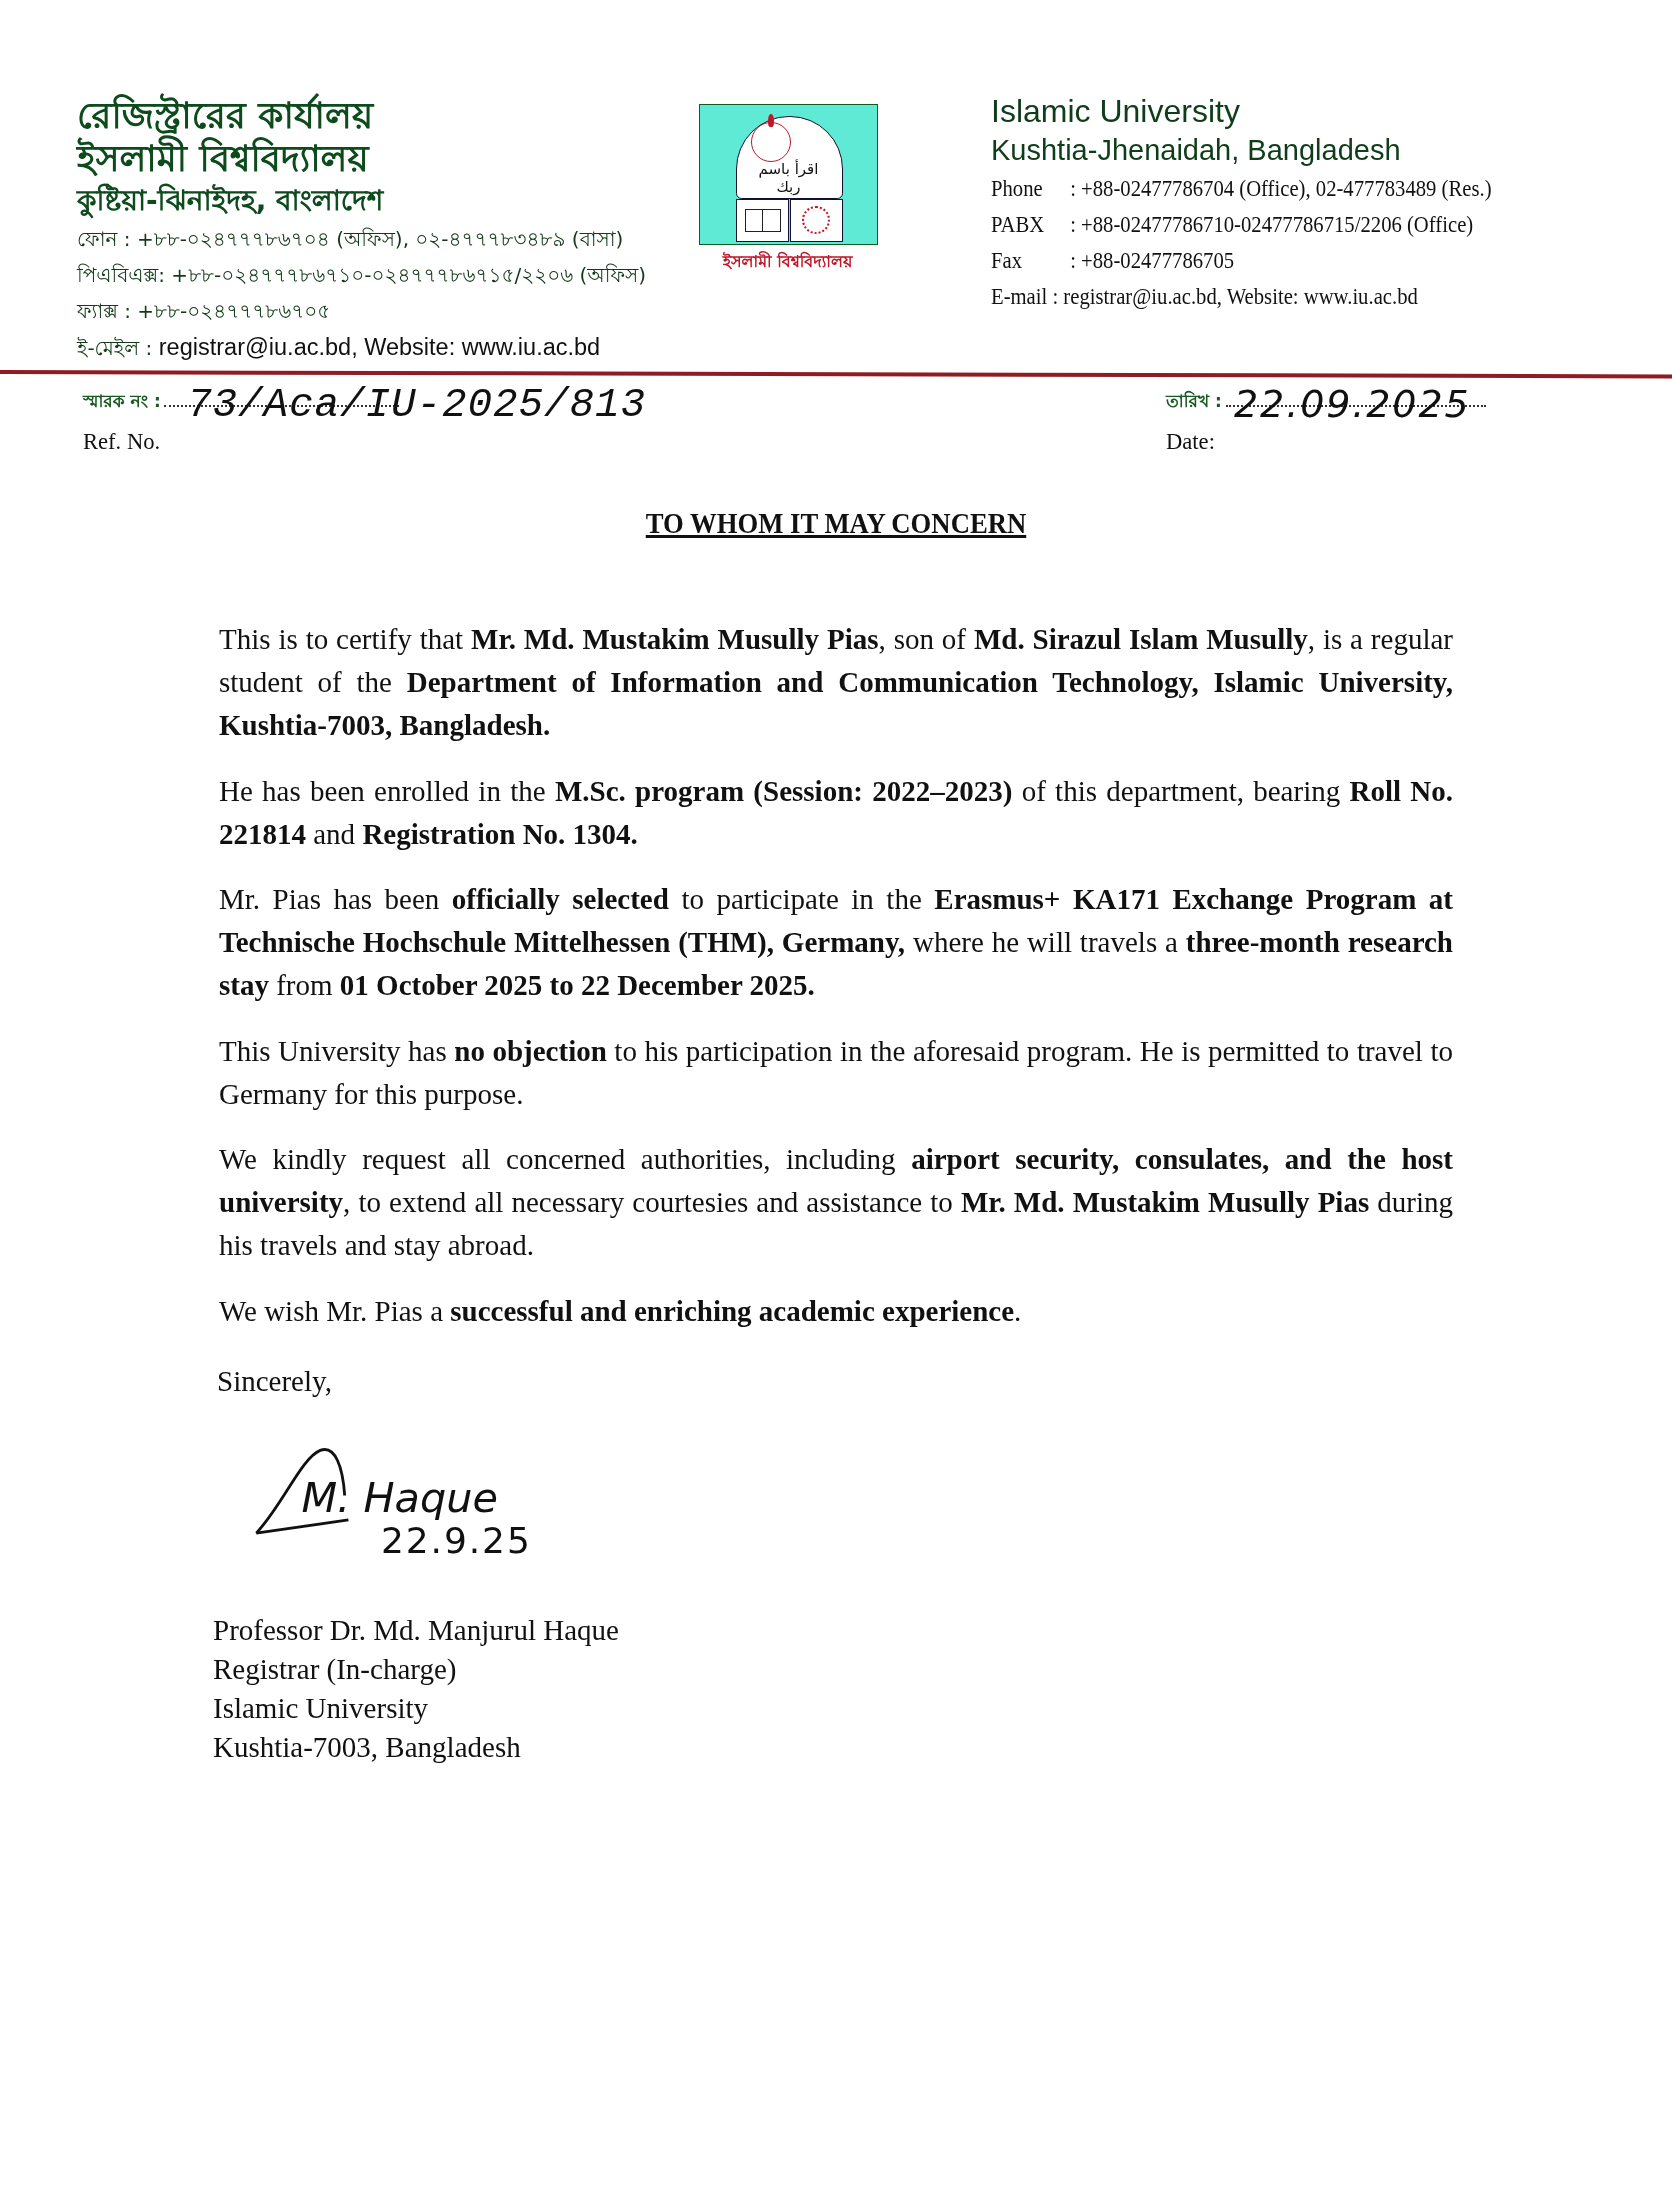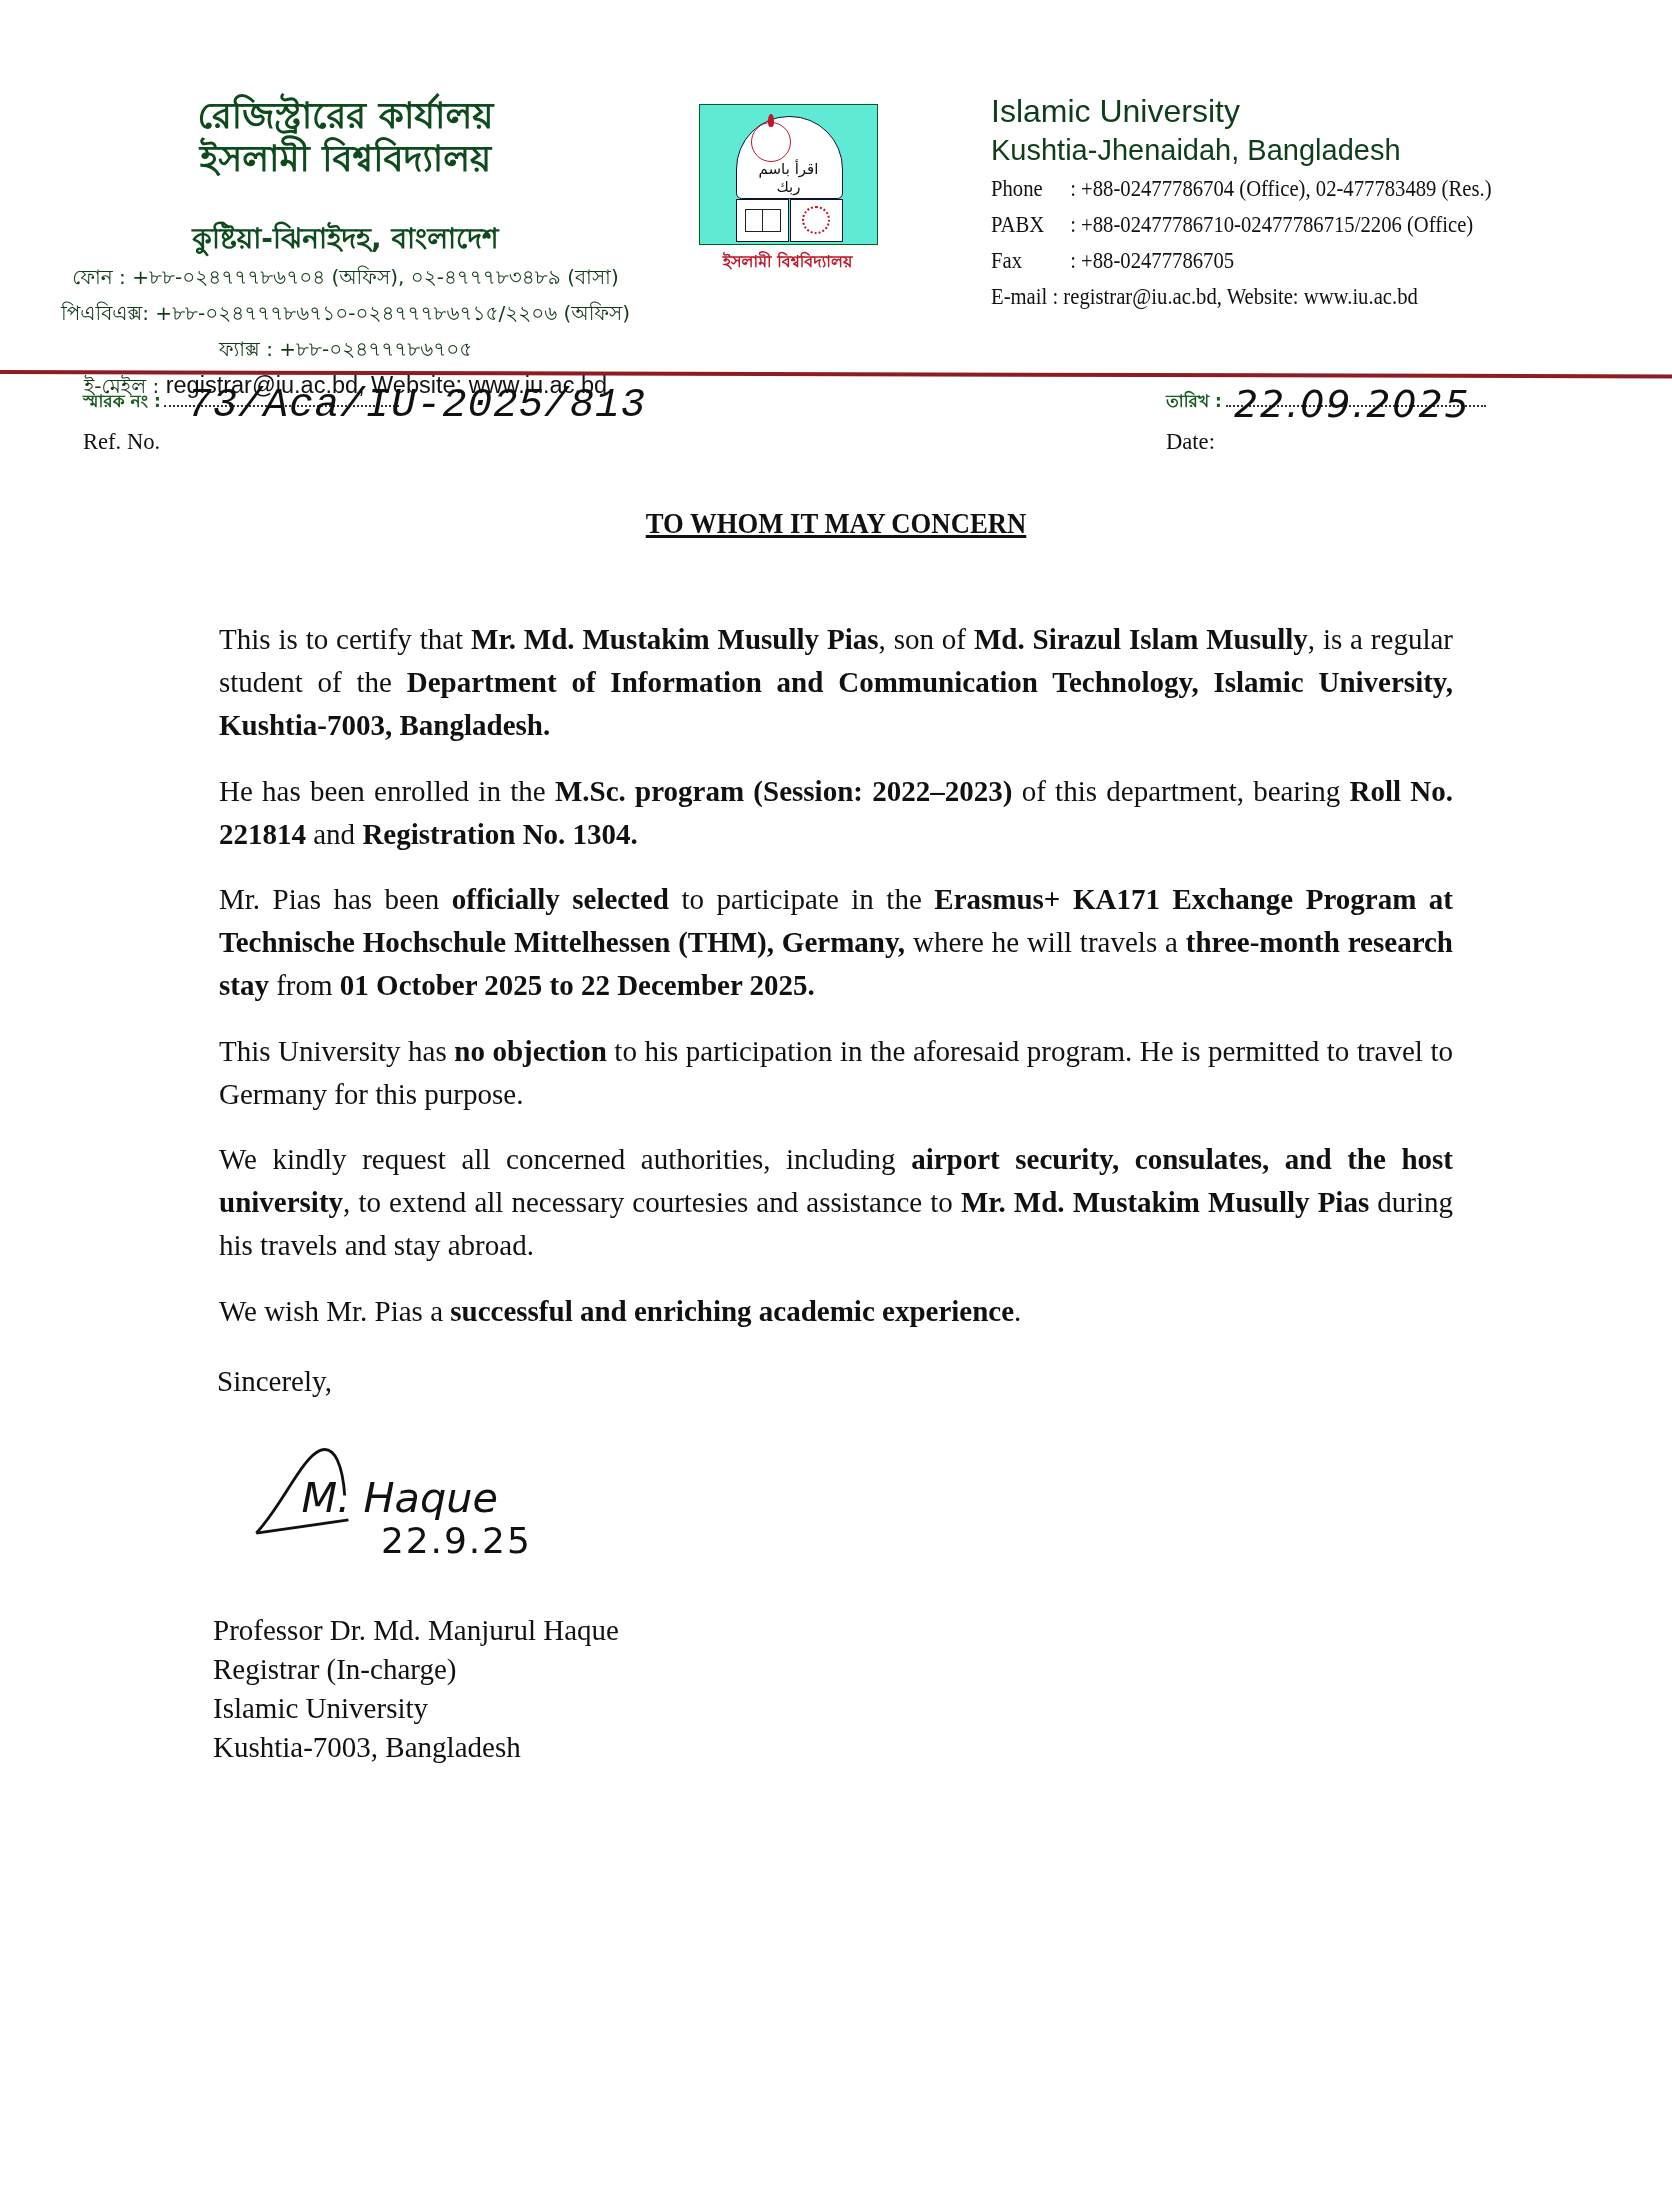--- a/index.html
+++ b/index.html
@@ -1,21 +1,21 @@
 <!DOCTYPE html>
 <html style="font-size:15px"><head>
 <meta charset="utf-8">
 <style>
   html, body { margin: 0; padding: 0; background: #ffffff; }
   body { width: 1672px; height: 2196px; position: relative; overflow: hidden; color: #111; }
 
-  .lh-left { position: absolute; left: 61px; top: 94px; color: #0d4a1c; font-family: "DejaVu Sans", sans-serif; text-align: center; }
+  .lh-left { position: absolute; left: 77px; top: 94px; color: #0d4a1c; font-family: "DejaVu Sans", sans-serif; }
   .lh-left .t1 { font-size: 36px; font-weight: bold; line-height: 43px; }
   .lh-left .t2 { font-size: 36px; font-weight: bold; line-height: 43px; }
-  .lh-left .t3 { font-size: 28px; font-weight: bold; line-height: 41px; margin-top: 38px; }
+  .lh-left .t3 { font-size: 28px; font-weight: bold; line-height: 41px; }
   .lh-left .small { font-size: 20px; line-height: 36px; color: #123a18; }
   .lh-left .email { font-size: 23.5px; line-height: 36px; color: #111; font-family: "Liberation Sans", sans-serif; }
   .lh-left .email .bn { color: #123a18; font-family: "DejaVu Sans", sans-serif; font-size: 20px; }
 
   .logo { position: absolute; left: 699px; top: 104px; width: 177px; height: 175px; }
   .logo-box { position: absolute; left: 0; top: 0; width: 177px; height: 139px; background: #5eead4; border: 1.9px solid #0f5a20; }
   .logo-dome { position: absolute; left: 36px; top: 11.3px; width: 105px; height: 81px; background: #fff; border-radius: 53px 53px 5.6px 5.6px; border: 1.9px solid #113; }
   .logo-circle { position: absolute; left: 51px; top: 17px; width: 38px; height: 38px; border: 1.9px solid #b31d2c; border-radius: 50%; }
   .logo-flame { position: absolute; left: 68px; top: 9.4px; width: 5.6px; height: 13px; background: #c0182b; border-radius: 50% 50% 40% 40%; }
   .logo-script { position: absolute; left: 45px; top: 55px; width: 87px; height: 21px; font-size: 15px; text-align: center; color: #111; font-family: "DejaVu Sans", sans-serif; }

